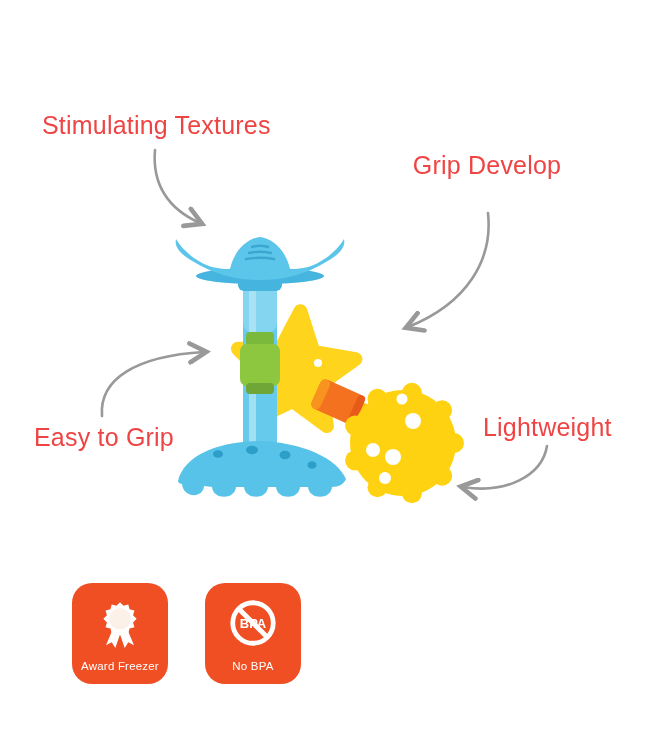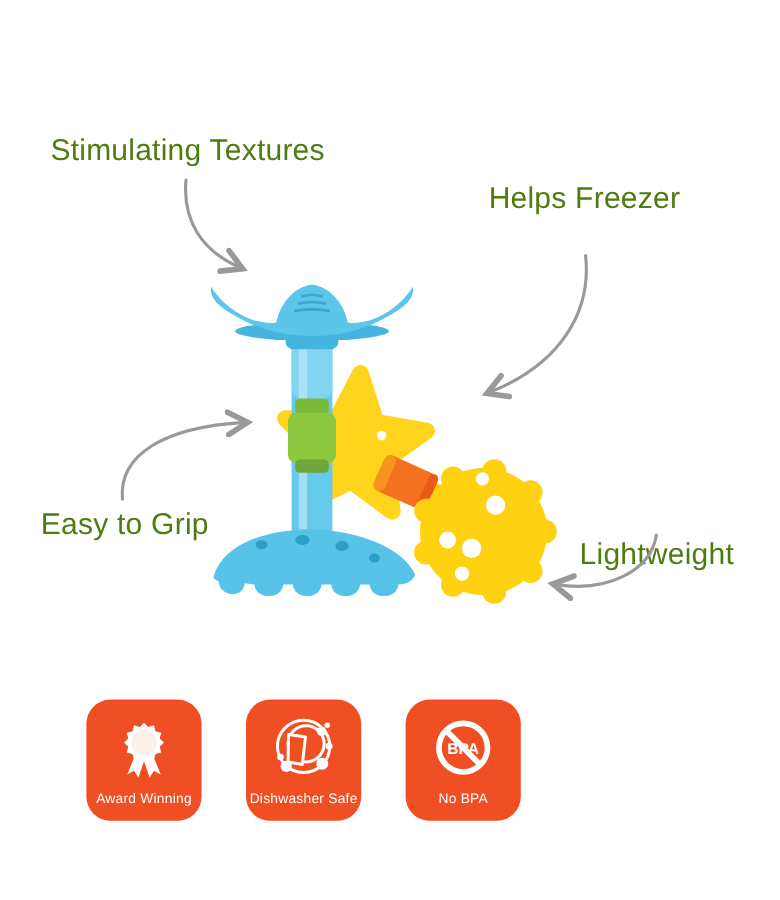--- a/index.html
+++ b/index.html
@@ -1,46 +1,46 @@
 <!DOCTYPE html>
 <html><head>
 <meta charset="utf-8">
 <style>
   html,body{margin:0;padding:0;background:#ffffff;}
   .stage{
     position:relative;width:650px;height:750px;background:#ffffff;
     font-family:"Liberation Sans",sans-serif;overflow:hidden;
   }
   .callout{
-    position:absolute;color:#4d7c0f;font-size:25px;letter-spacing:.2px;
+    position:absolute;color:#ef4444;font-size:25px;letter-spacing:.2px;
     white-space:nowrap;line-height:31px;
   }
   #callout-stimulating{left:42px;top:110px;}
   #callout-develop{left:337px;top:150px;width:300px;text-align:center;white-space:normal;}
   #callout-grip{left:34px;top:396px;margin-top:26px;}
-  #callout-lightweight{left:483px;top:412px;margin-top:35px;}
+  #callout-lightweight{left:483px;top:412px;}
   .arrow-layer,.toy-layer{position:absolute;pointer-events:none;}
   .arrow-layer{left:0;top:0;}
   .toy-layer{left:150px;top:225px;}
   .badges{position:absolute;left:72px;top:583px;display:flex;gap:37px;}
   .badge{
     width:96px;height:101px;background:#F04E23;border-radius:20px;
     display:flex;flex-direction:column;align-items:center;
   }
   .badge .iconwrap{flex:1;display:flex;align-items:center;justify-content:center;padding-top:3px;}
   .badge .blabel{color:#ffffff;font-size:11.5px;letter-spacing:.2px;padding-bottom:12px;white-space:nowrap;}
 </style>
 </head>
 <body>
 
 <div class="stage">
 
   <div class="callout" id="callout-stimulating">Stimulating Textures</div>
   <div class="callout" id="callout-develop">
-    <div>Helps Freezer</div>
+    <div>Grip Develop</div>
   </div>
   <div class="callout" id="callout-grip">Easy to Grip</div>
   <div class="callout" id="callout-lightweight">Lightweight</div>
 
   <svg class="arrow-layer" width="650" height="750" viewBox="0 0 650 750">
     <defs>
       <marker id="ah" viewBox="0 0 10 10" markerWidth="9" markerHeight="9" refX="7" refY="5" orient="auto">
         <path d="M1,1 L8,5 L1,9" fill="none" stroke="#999999" stroke-width="2" stroke-linecap="round"></path>
       </marker>
     </defs>
@@ -137,41 +137,23 @@
 
     <div class="badge">
       <div class="iconwrap">
         <svg width="54" height="54" viewBox="0 0 52 52">
           <polygon points="19,32 27,34 21.5,50 18,44.5 12.5,47.5" fill="#ffffff"></polygon>
           <polygon points="33,32 25,34 30.5,50 34,44.5 39.5,47.5" fill="#ffffff"></polygon>
           <polygon fill="#ffffff" points="42,22 38.6,25.4 39.9,30 35.2,31.2 34,35.9 29.4,34.6 26,38 22.6,34.6 18,35.9 16.8,31.2 12.1,30 13.4,25.4 10,22 13.4,18.6 12.1,14 16.8,12.8 18,8.1 22.6,9.4 26,6 29.4,9.4 34,8.1 35.2,12.8 39.9,14 38.6,18.6"></polygon>
           <circle cx="26" cy="22" r="10.3" fill="#FCF1E9"></circle>
         </svg>
       </div>
-      <div class="blabel">Award Winning</div>
+      <div class="blabel">Award Freezer</div>
     </div>
 
-    <div class="badge">
-      <div class="iconwrap">
-        <svg width="54" height="54" viewBox="0 0 52 52">
-          <circle cx="26" cy="25" r="21" fill="none" stroke="#ffffff" stroke-width="2.4"></circle>
-          <circle cx="28" cy="23" r="14.5" fill="none" stroke="#ffffff" stroke-width="2.4"></circle>
-          <path d="M14,15.5 L27.5,17.5 L25,39.5 L13.5,37.5 Z" fill="#F04E23" stroke="#ffffff" stroke-width="2.4" stroke-linejoin="round"></path>
-          <g fill="#ffffff">
-            <circle cx="45" cy="8" r="2.2"></circle>
-              <circle cx="40.5" cy="13" r="3.8"></circle>
-            <circle cx="46.5" cy="25" r="2.8"></circle>
-              <circle cx="41" cy="39" r="4.8"></circle>
-            <circle cx="12" cy="41" r="4.5"></circle>
-              <circle cx="7.5" cy="33.5" r="2.6"></circle>
-          </g>
-        </svg>
-      </div>
-      <div class="blabel">Dishwasher Safe</div>
-    </div>
 
 
     <div class="badge">
       <div class="iconwrap">
         <svg width="54" height="54" viewBox="0 0 52 52">
           <circle cx="26" cy="26" r="19.5" fill="none" stroke="#ffffff" stroke-width="4.6"></circle>
           <text x="26" y="31" text-anchor="middle" fill="#ffffff" font-family="Liberation Sans, sans-serif" font-size="12.5" font-weight="bold">BPA</text>
           <line x1="12.5" y1="12.5" x2="39.5" y2="39.5" stroke="#ffffff" stroke-width="4.6"></line>
         </svg>
       </div>

